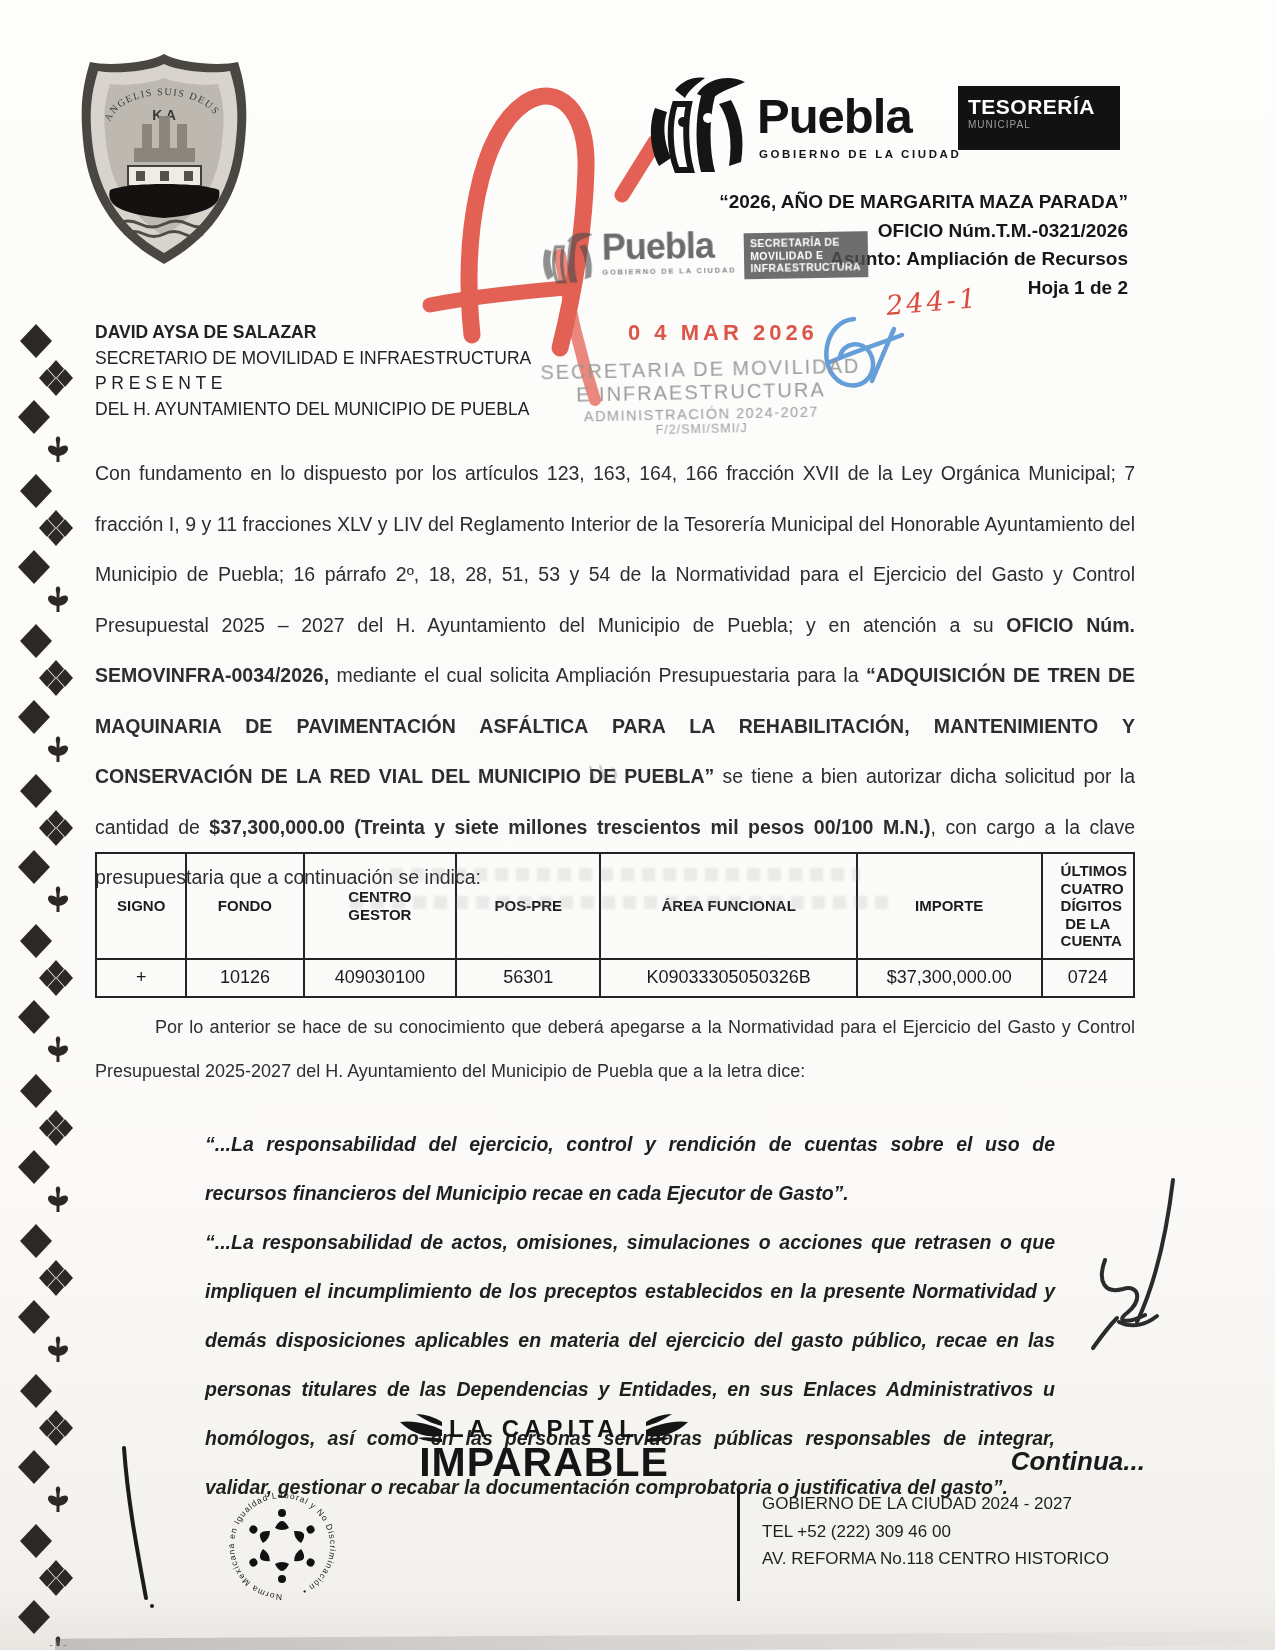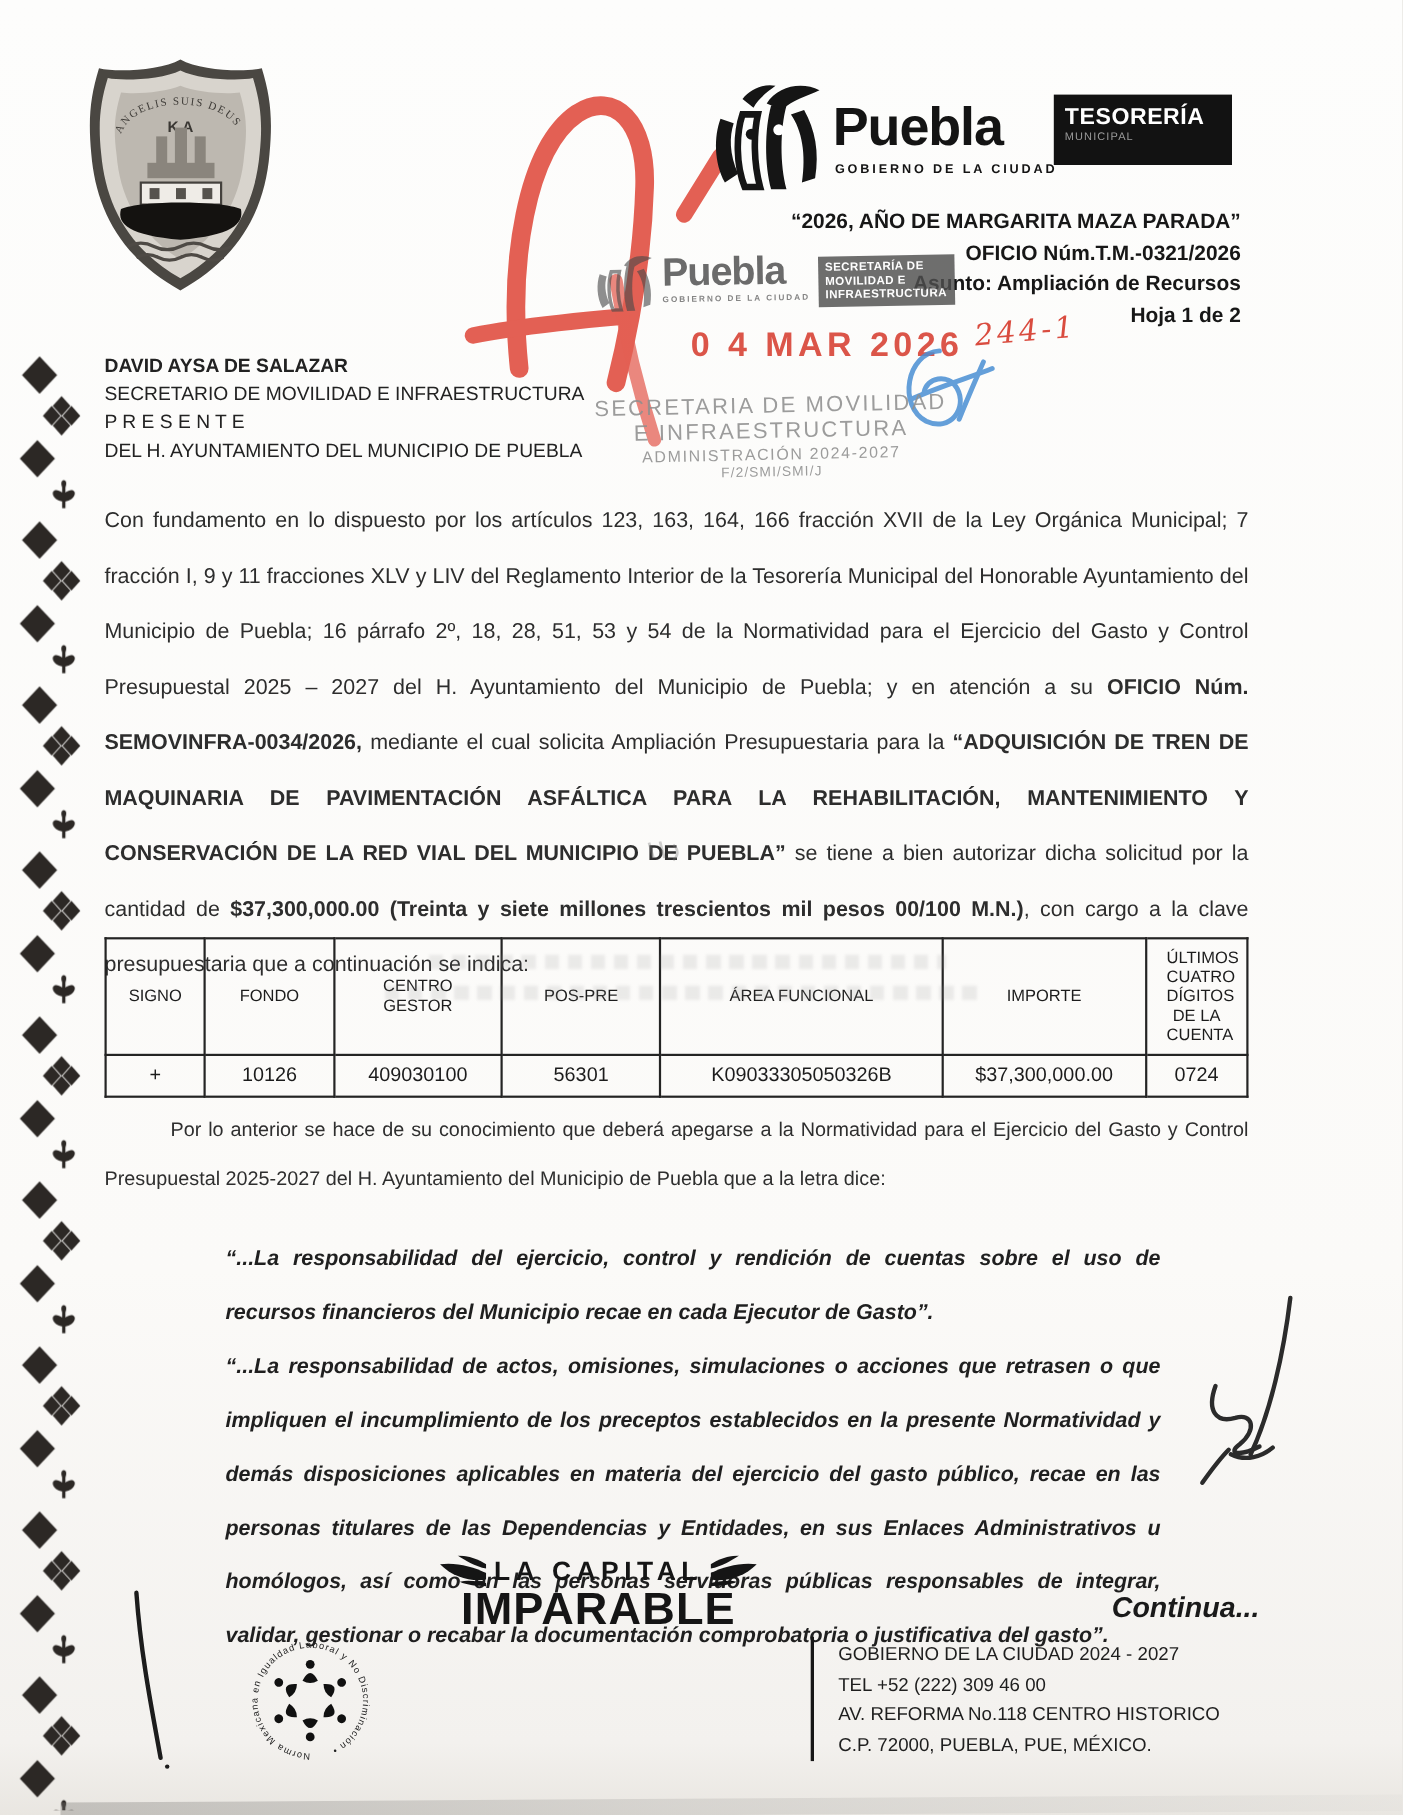--- a/index.html
+++ b/index.html
@@ -11,21 +11,21 @@
   .abs{position:absolute;}
   
   .brand-word{font-weight:bold;font-size:49px;letter-spacing:-1px;color:#141414;line-height:1;}
   .brand-tag{font-weight:bold;font-size:11.5px;letter-spacing:2.6px;color:#141414;margin-top:4px;}
   .dept-box{background:#121212;color:#fff;padding:9px 10px 6px 10px;width:142px;height:49px;}
   .dept-box .t1{font-weight:bold;font-size:21px;letter-spacing:.5px;line-height:1.1;}
   .dept-box .t2{font-size:10px;color:#9b9b9b;letter-spacing:1px;margin-top:1px;}
   .hdr-lines{right:147px;top:188px;text-align:right;font-weight:bold;color:#171717;}
   .hdr-lines div{font-size:19px;line-height:28.5px;}
   
-  .date-stamp{left:628px;top:296px;color:#d6392b;font-weight:bold;font-size:31px;letter-spacing:4px;opacity:.85;}
+  .date-stamp{left:628px;top:320px;color:#d6392b;font-weight:bold;font-size:22px;letter-spacing:4px;opacity:.85;}
   .folio{left:886px;top:286px;color:#d6392b;font-size:27px;font-style:italic;font-family:"DejaVu Serif",serif;letter-spacing:3px;transform:rotate(-5deg);opacity:.9;}
   .recv-stamp{left:536px;top:358px;width:330px;text-align:center;color:#8f8f8f;transform:rotate(-1.2deg);opacity:.88;}
   .recv-stamp .l1{font-size:20px;letter-spacing:2px;}
   .recv-stamp .l2{font-size:20px;letter-spacing:2px;}
   .recv-stamp .l3{font-size:14.5px;letter-spacing:1.5px;margin-top:2px;}
   .recv-stamp .l4{font-size:12.5px;letter-spacing:1px;}
   .mini-stamp{left:540px;top:228px;transform:rotate(-1deg);opacity:.82;filter:grayscale(1);}
   .mini-stamp .mini-brand{font-weight:bold;font-size:36px;letter-spacing:-1px;color:#4c4c4c;line-height:1;}
   .mini-stamp .mini-tag{font-weight:bold;font-size:7.5px;letter-spacing:1.8px;color:#6b6b6b;margin-top:2px;}
   .mini-box{background:#4f4f4f;color:#fff;padding:4px 6px;width:112px;}
@@ -34,21 +34,21 @@
   .recipient{left:95px;top:320px;font-size:17.5px;line-height:25.5px;color:#222;}
   .recipient .name{font-weight:bold;}
   
   .body-p{left:95px;top:448px;width:1040px;font-size:19.5px;line-height:50.5px;text-align:justify;color:#2d2d2d;margin:0;}
   .p2{left:95px;top:1005px;width:1040px;font-size:18px;line-height:44px;text-align:justify;text-indent:60px;margin:0;}
   .quote{width:850px;left:205px;font-size:19.5px;line-height:49px;font-weight:bold;font-style:italic;text-align:justify;color:#1f1f1f;margin:0;}
   .continua{right:130px;top:1446px;font-size:26px;font-weight:bold;font-style:italic;color:#1a1a1a;}
   
   .budget{left:95px;top:852px;width:1040px;border-collapse:collapse;table-layout:fixed;}
   .budget th,.budget td{border:2.5px solid #242424;text-align:center;vertical-align:middle;color:#1c1c1c;}
-  .budget th{font-size:15px;font-weight:normal;line-height:17.5px;padding:8px 18px;height:88px;box-sizing:border-box;}
+  .budget th{font-size:15px;font-weight:bold;line-height:17.5px;padding:8px 18px;height:88px;box-sizing:border-box;}
   .budget td{font-size:18px;padding:6px 3px;height:38px;box-sizing:border-box;}
   .ghost{position:absolute;opacity:.15;filter:blur(1.3px);background:repeating-linear-gradient(90deg,#8c8c8c 0 13px,transparent 13px 21px);height:13px;}
   
   .capital{left:383px;top:1414px;width:322px;text-align:center;color:#151515;}
   .capital .row1{display:flex;align-items:center;justify-content:center;gap:7px;}
   .capital .t1{font-weight:bold;font-size:24px;letter-spacing:5px;}
   .capital .t2{font-weight:bold;font-size:41px;letter-spacing:1px;margin-top:-5px;}
   .fdivider{left:737px;top:1488px;width:3px;height:113px;background:#161616;}
   .contact{left:762px;top:1490px;font-size:17px;line-height:27.5px;color:#1e1e1e;}
   .scan-shadow{left:55px;right:0;bottom:0;height:15px;background:linear-gradient(90deg,rgba(120,118,114,.35),rgba(190,188,184,.45) 45%,rgba(225,223,219,.35));transform:skewY(-.35deg);}
@@ -308,21 +308,20 @@
     </div>
     <div class="t2">IMPARABLE</div>
   </div>
 
   <div class="abs fdivider"></div>
 
   <div class="abs contact">
     <div>GOBIERNO DE LA CIUDAD 2024 - 2027</div>
     <div>TEL +52 (222) 309 46 00</div>
     <div>AV. REFORMA No.118 CENTRO HISTORICO</div>
-    <div>C.P. 72000, PUEBLA, PUE, MÉXICO.</div>
   </div>
 
   <svg class="abs" style="left:102px;top:1442px;" width="60" height="170" viewBox="0 0 60 170">
     <path d="M22,6 C26,62 36,112 44,156" stroke="#1c1c1c" stroke-width="4" fill="none" stroke-linecap="round"></path>
     <circle cx="50" cy="164" r="2" fill="#1c1c1c"></circle>
   </svg>
 
   <div class="abs scan-shadow"></div>
 </div>
 

